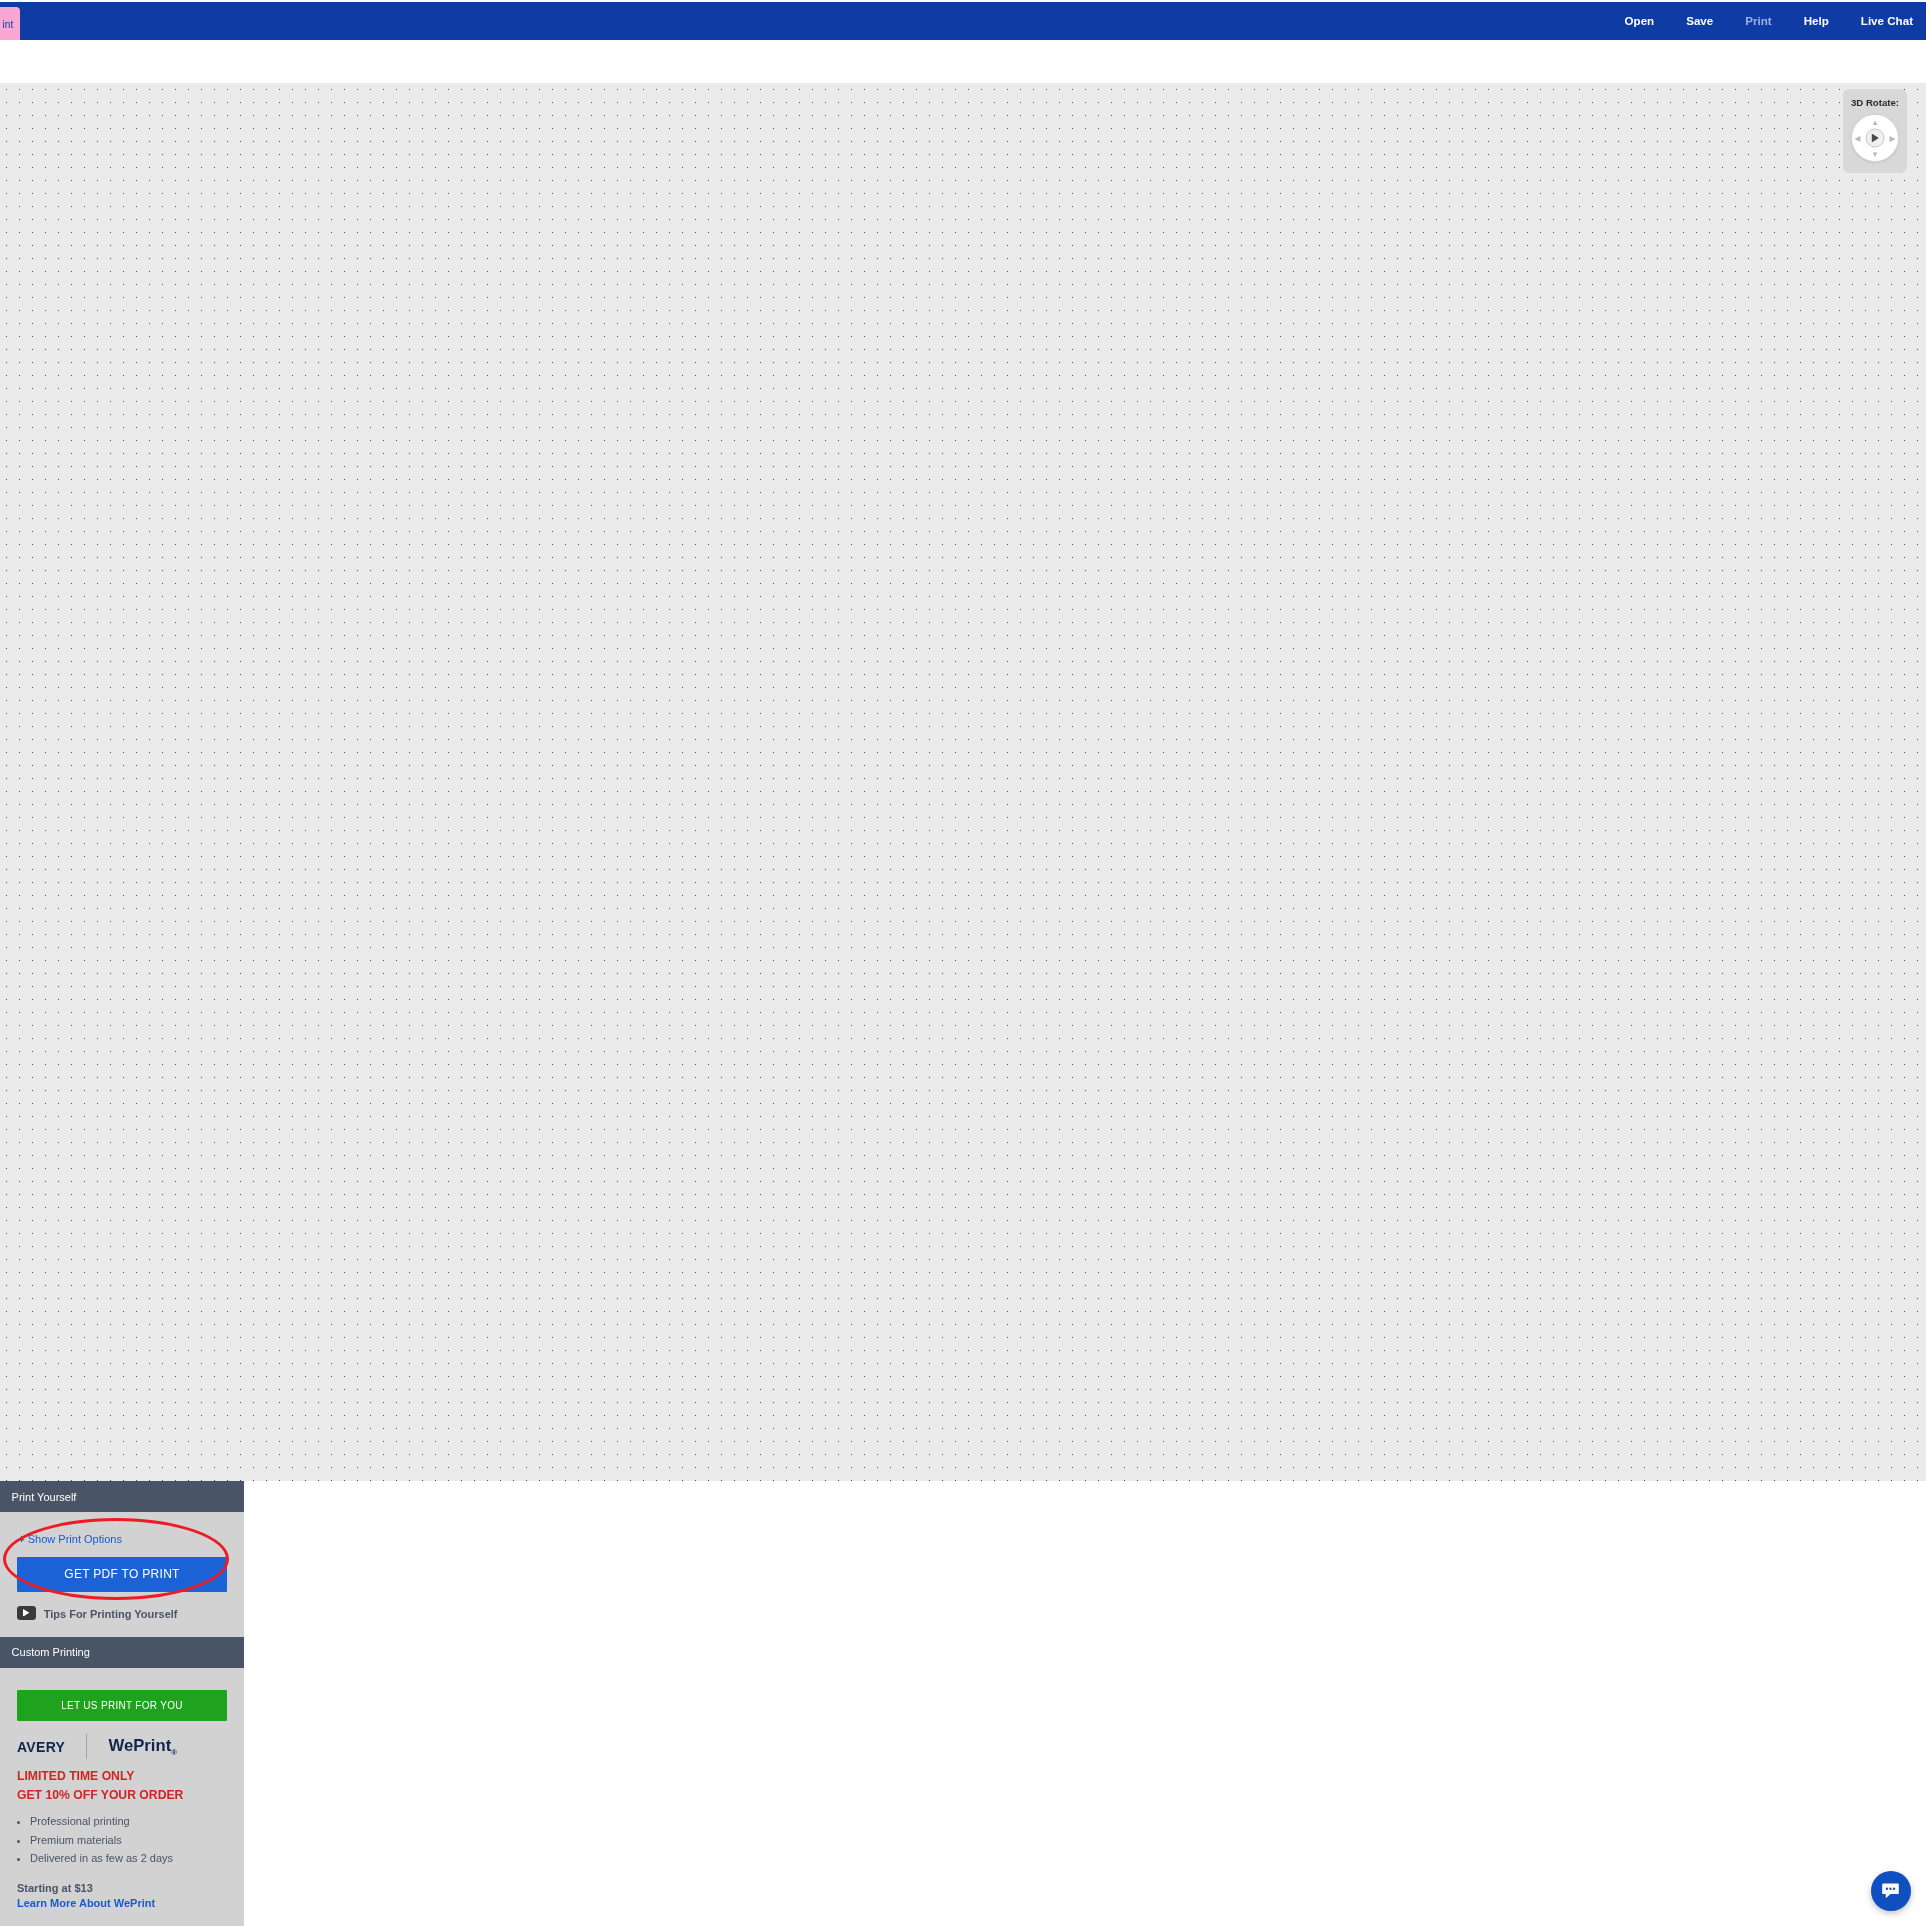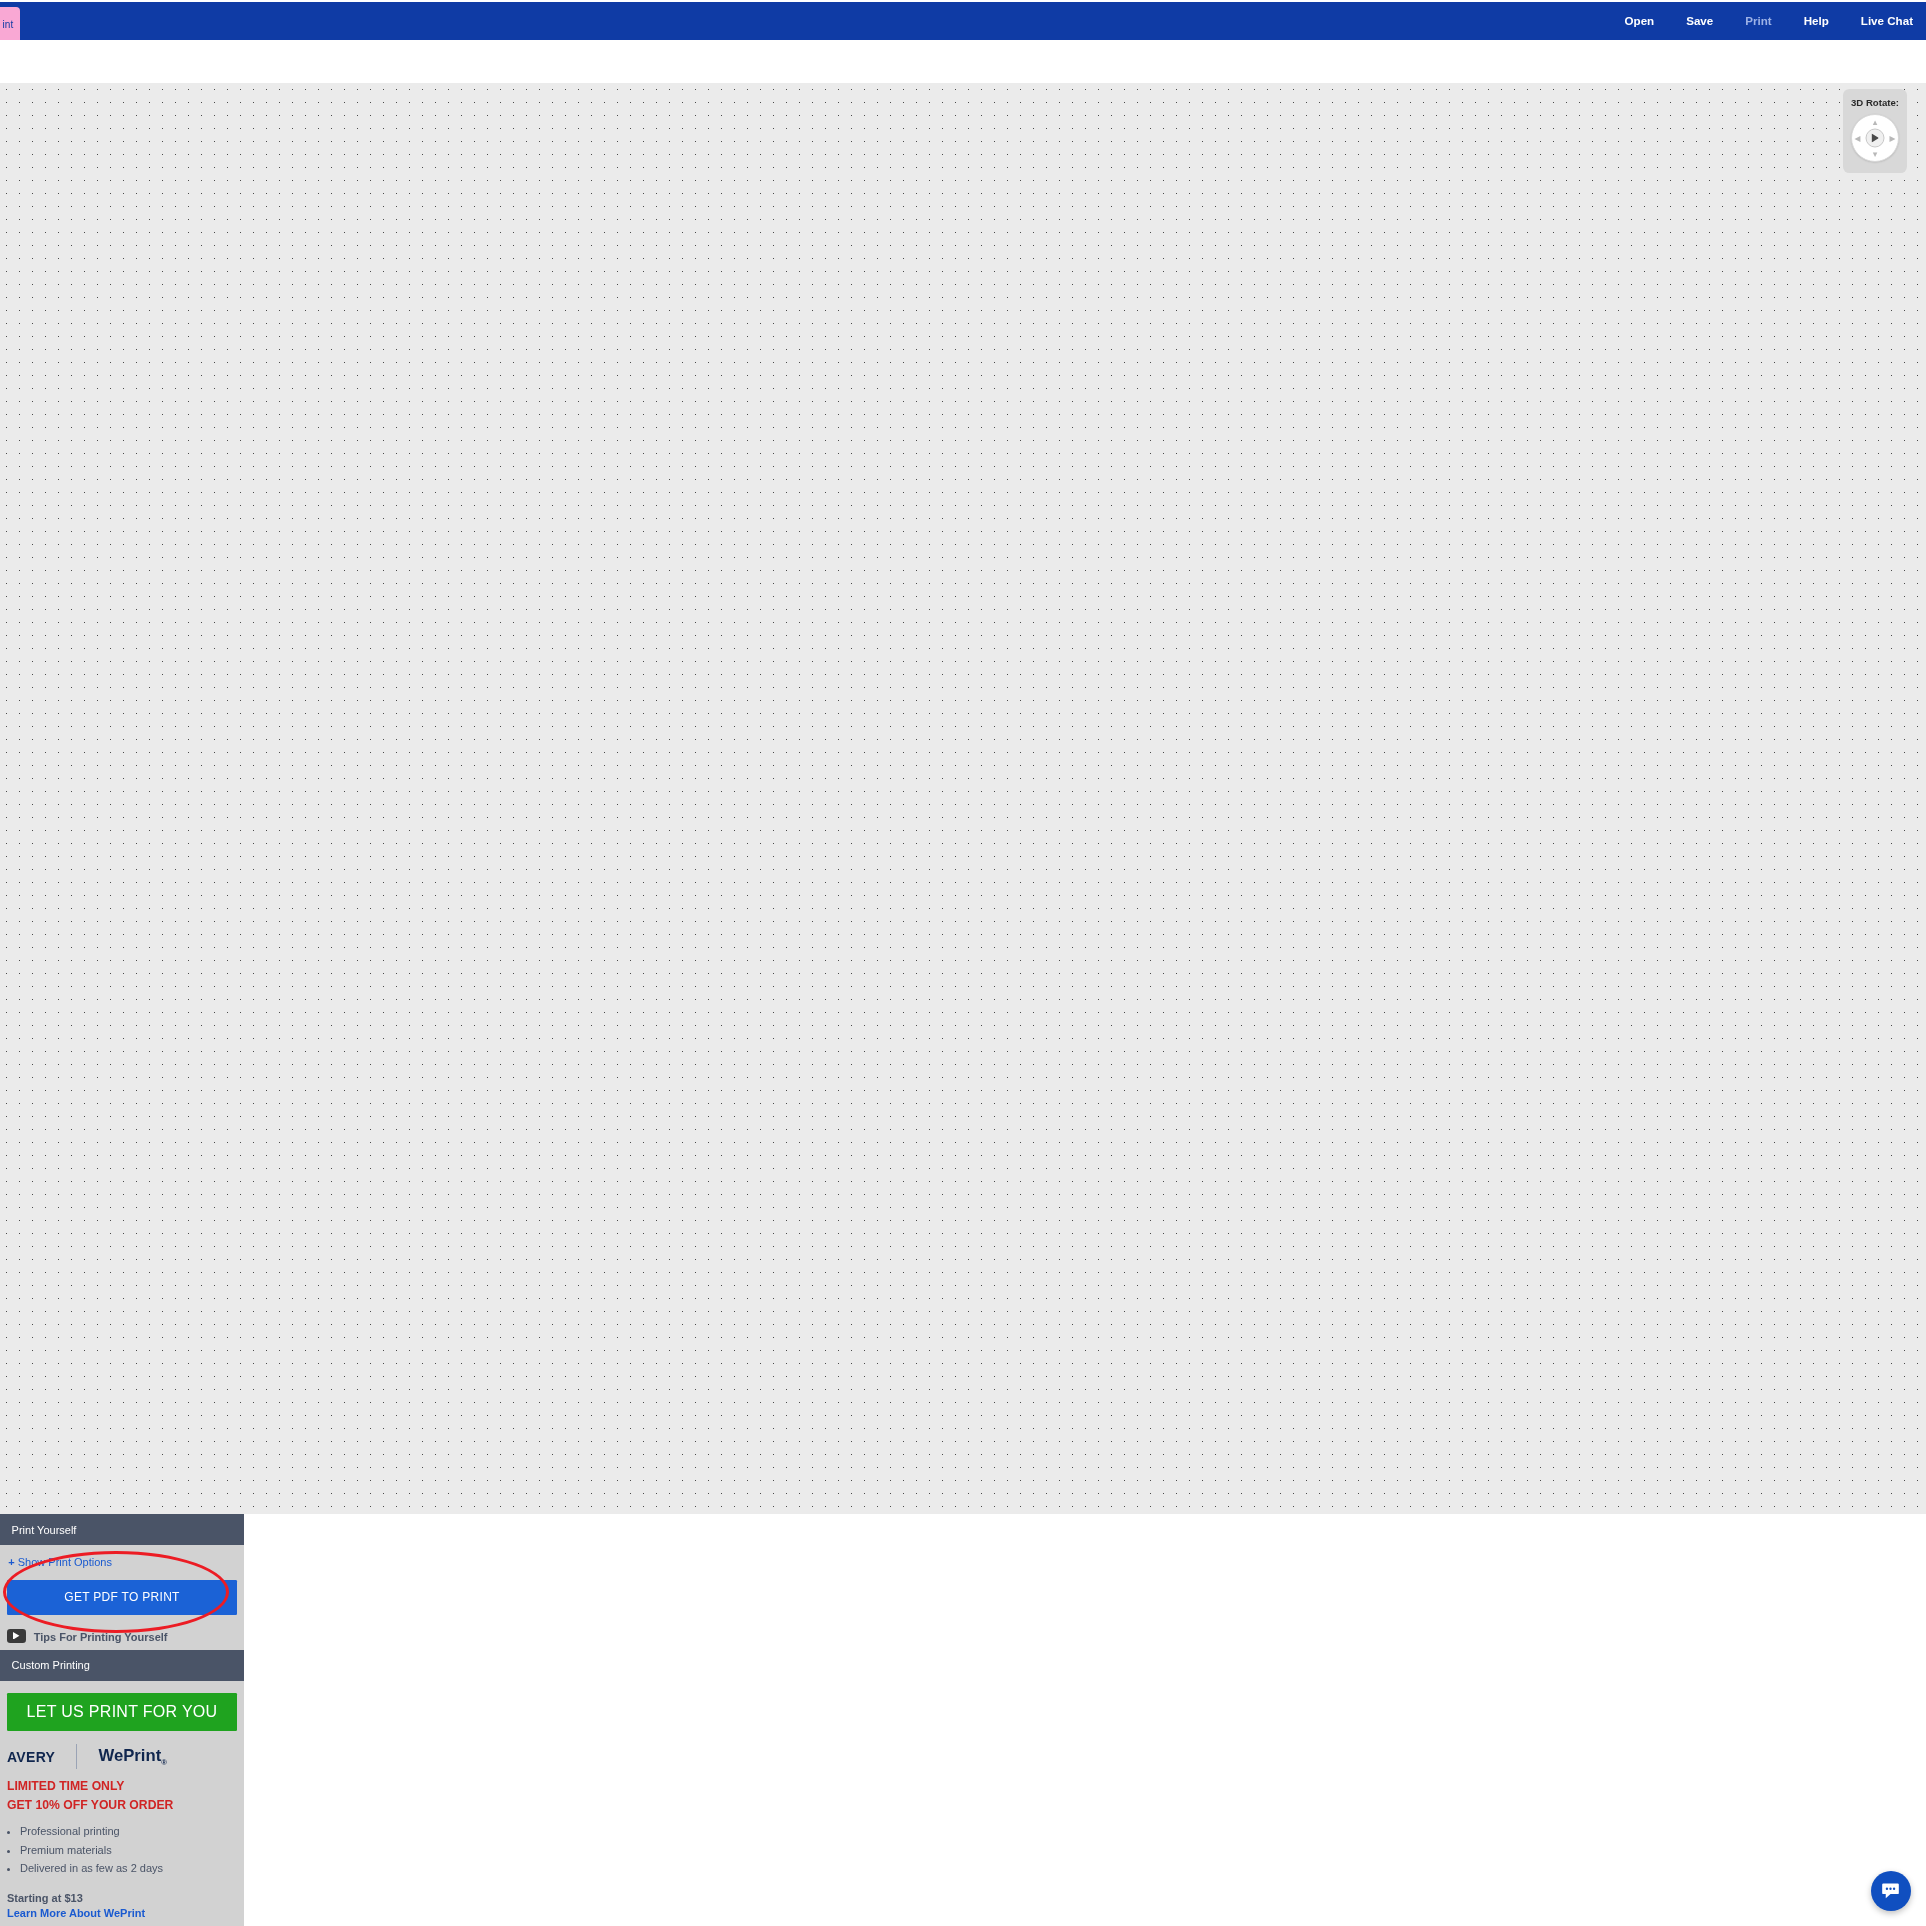--- a/index.html
+++ b/index.html
@@ -119,21 +119,21 @@
     overflow-y: auto;
   }
   .section-header {
     background: #4a5467;
     color: #ffffff;
     font-size: 11px;
     font-weight: 500;
     padding: 9.6px 11.6px;
   }
   .section-body {
-    padding: 7px;
+    padding: 17px;
   }
 
   .show-options {
     color: #1a5ad0;
     font-size: 11px;
     font-weight: 500;
     cursor: pointer;
     margin: 3.9px 0 11.6px 1.3px;
     display: inline-block;
   }
@@ -153,21 +153,21 @@
     cursor: pointer;
     border-radius: 1.3px;
   }
   .btn-green {
     display: block;
     width: 100%;
     background: #1fa31f;
     color: #ffffff;
     text-align: center;
     padding: 10.3px 0;
-    font-size: 16px;
+    font-size: 10px;
     font-weight: 500;
     letter-spacing: 0.3px;
     border: none;
     cursor: pointer;
     border-radius: 1.3px;
     margin-top: 5.1px;
   }
 
   .tips-row {
     margin-top: 14px;

